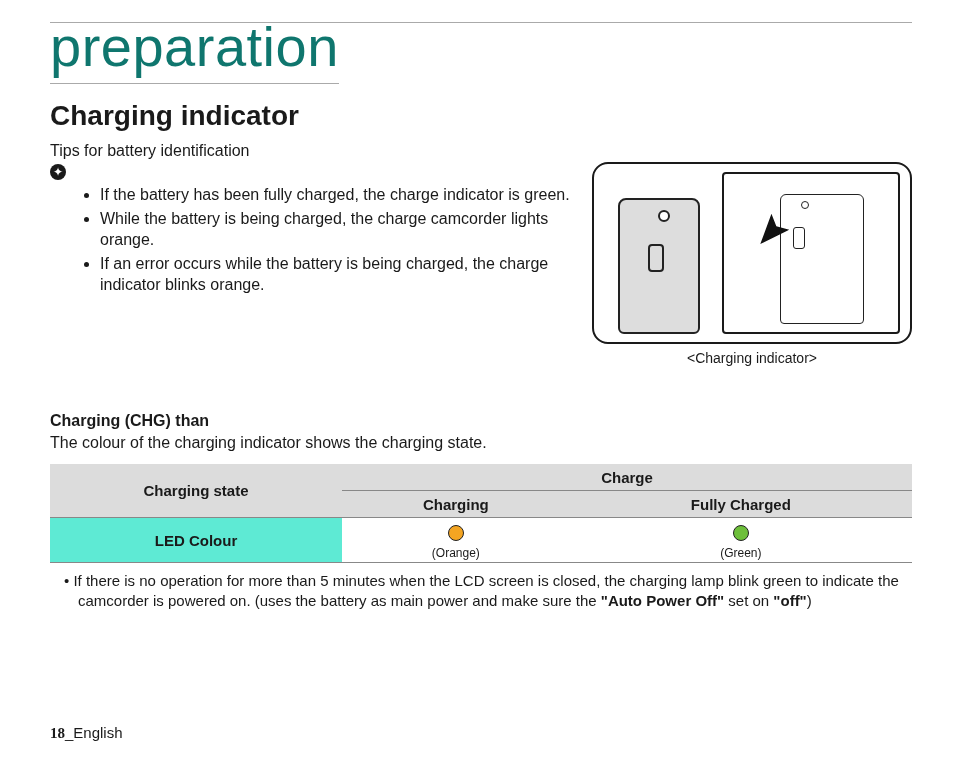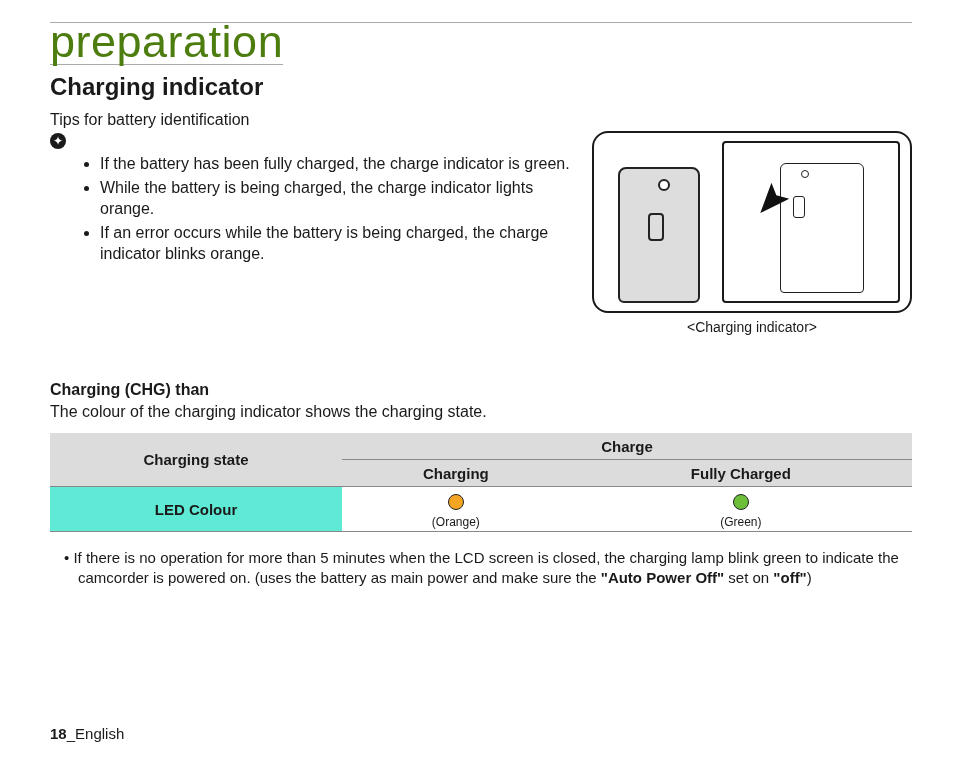--- a/index.html
+++ b/index.html
@@ -16,34 +16,34 @@
     box-sizing: border-box;
     padding: 22px 42px 0 50px;
     width: 954px;
     height: 766px;
   }
   .divider-top {
     border-top: 1px solid #aaa;
     margin-bottom: -4px;
   }
   .title {
-    font-size: 45px;
+    font-size: 56px;
     font-weight: 300;
     letter-spacing: 0.5px;
-    color: #4d7c0f;
+    color: #0f766e;
     border-bottom: 1px solid #aaa;
     display: inline-block;
-    padding-bottom: 0px;
+    padding-bottom: 8px;
     margin-bottom: 4px;
     line-height: 1.0;
   }
   .subtitle {
     font-weight: 700;
-    font-size: 24px;
-    margin-top: 4px;
+    font-size: 28px;
+    margin-top: 12px;
     margin-bottom: 10px;
   }
   .tips {
     font-size: 16px;
     margin: 4px 0 2px 0;
   }
   .bullet-star-line {
     font-size: 16px;
     margin: 2px 0 2px 0;
     display: flex;
@@ -183,52 +183,52 @@
   .dot.orange { background: #f4a522; }
   .dot.green { background: #6dbf3a; }
   .dot-label {
     font-size: 12px;
     display: block;
     margin-top: 2px;
   }
   .bottom-note {
     font-size: 15px;
     line-height: 1.35;
-    margin-top: 16px;
+    margin-top: 8px;
     padding-left: 28px;
     text-indent: -14px;
   }
   .page-num {
     position: absolute;
     bottom: 24px;
     left: 50px;
     font-size: 15px;
   }
-  .page-num .pg { font-weight: 700; }
+  .page-num .pg { font-weight: 700; font-family: Liberation Serif, serif; }
 </style>
 </head>
 <body>
 
 <div class="page">
 
   <div class="divider-top"></div>
   <div class="title">preparation</div>
 
   <div class="subtitle">Charging indicator</div>
 
   <div class="tips">Tips for battery identification</div>
 
   <div class="two-col">
     <div class="left-col">
       <div class="bullet-star-line">
         <span class="star-icon">✦</span>
       </div>
       <ul class="ul1">
         <li>If the battery has been fully charged, the charge indicator is green.</li>
-        <li>While the battery is being charged, the charge indicator lights orange.</li>
+        <li>While the battery is being charged, the charge camcorder lights orange.</li>
         <li>If an error occurs while the battery is being charged, the charge indicator blinks orange.</li>
       </ul>
     </div>
 
     <div>
       <div class="figure-box">
         <div class="dev-panel">
           <div class="dev-body">
             <div class="dev-led"></div>
             <div class="dev-slot"></div>

